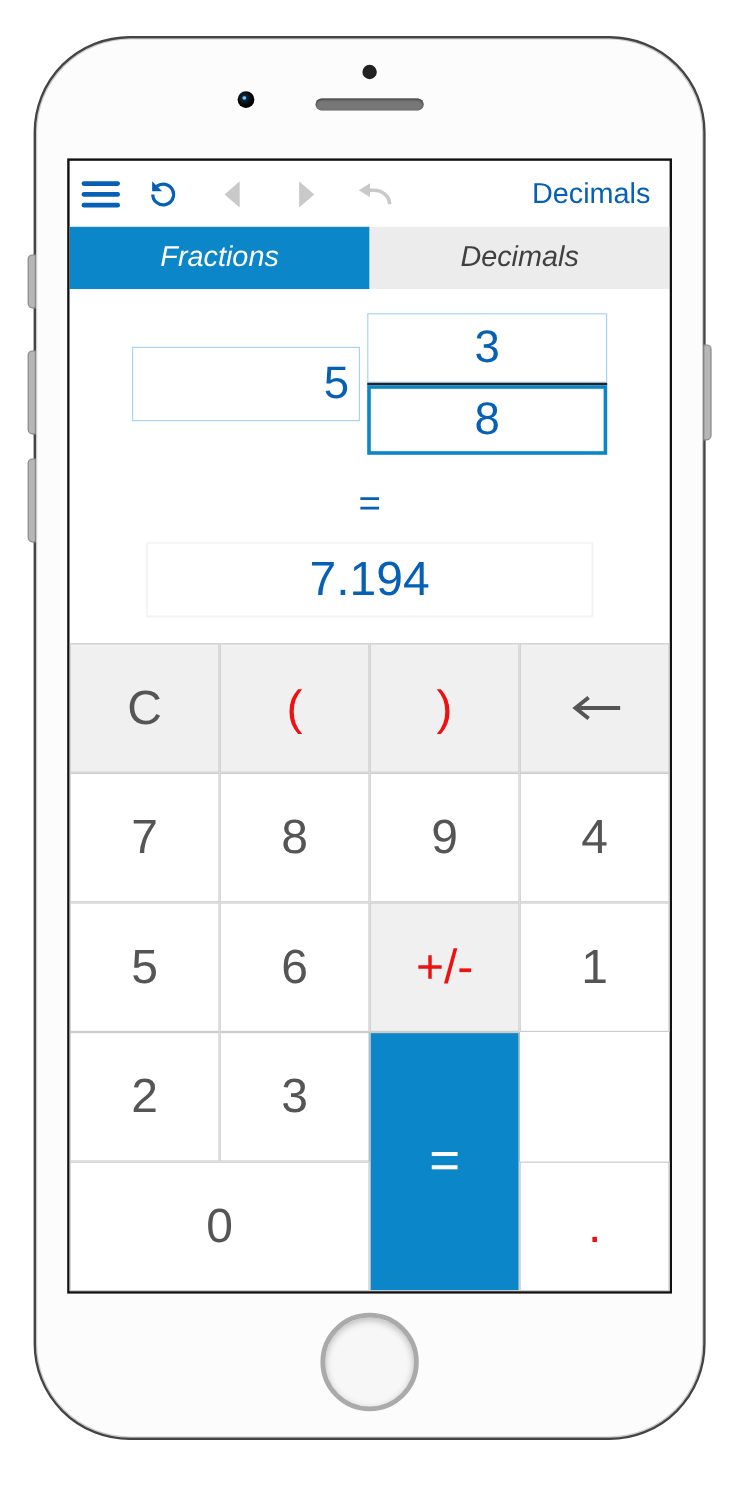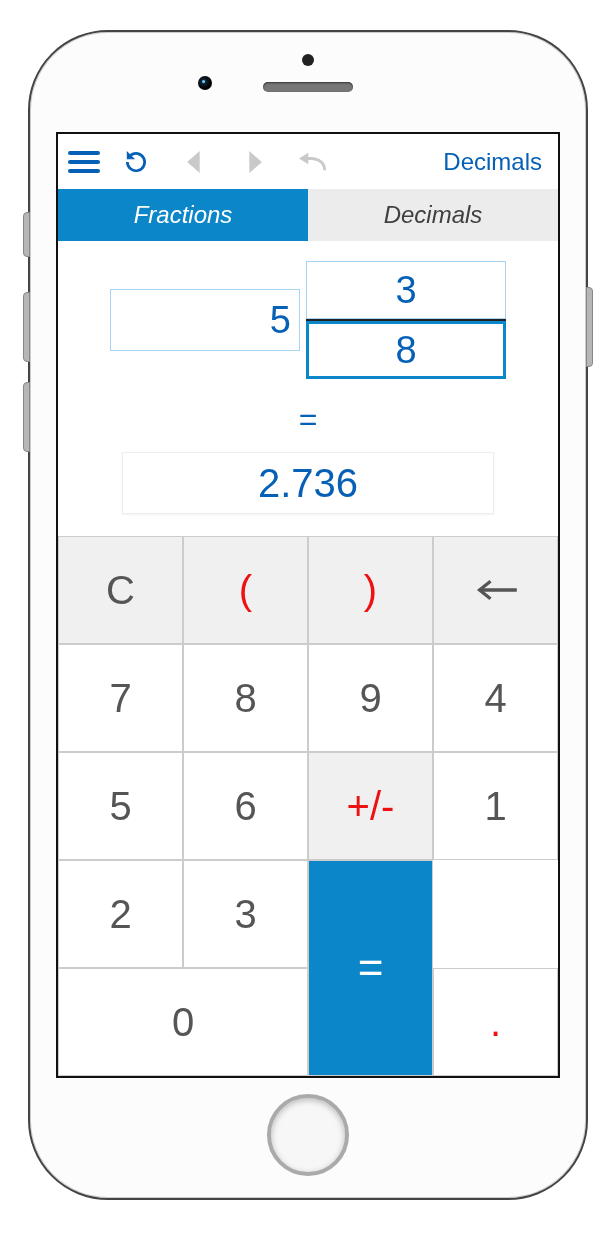--- a/index.html
+++ b/index.html
@@ -230,21 +230,21 @@
     <div class="display-area">
       <div class="mixed-row">
         <div class="whole-box">5</div>
         <div class="frac-col">
           <div class="frac-cell">3</div>
           <div class="frac-line"></div>
           <div class="frac-cell selected">8</div>
         </div>
       </div>
       <div class="equals-row">=</div>
-      <div class="result-box">2.736</div>
+      <div class="result-box">7.194</div>
     </div>
 
     <div class="keypad">
       <div class="key light">C</div>
       <div class="key light red">(</div>
       <div class="key light red">)</div>
       <div class="key light arrow-back">
         <svg viewBox="0 0 42 20">
           <line x1="6" y1="10" x2="40" y2="10"></line>
           <polyline points="16,2 6,10 16,18"></polyline>

